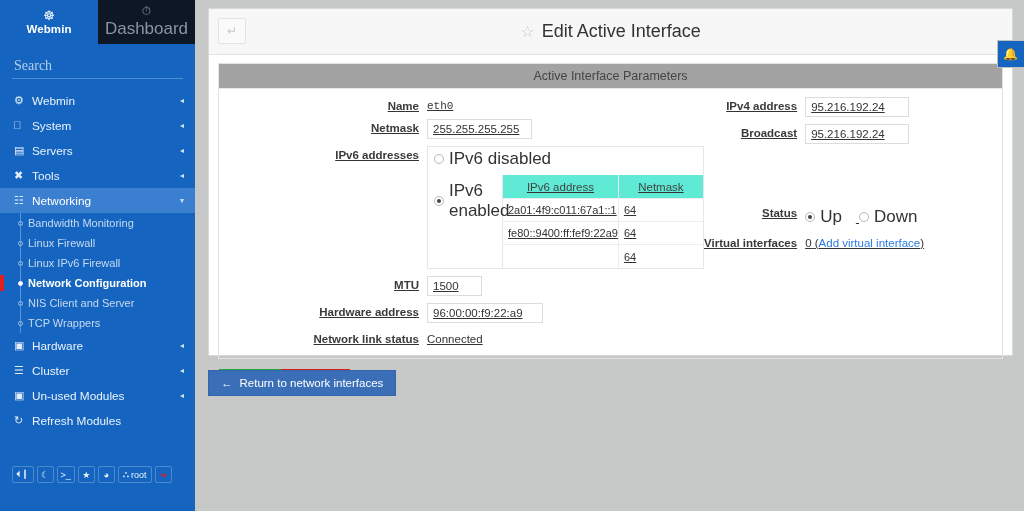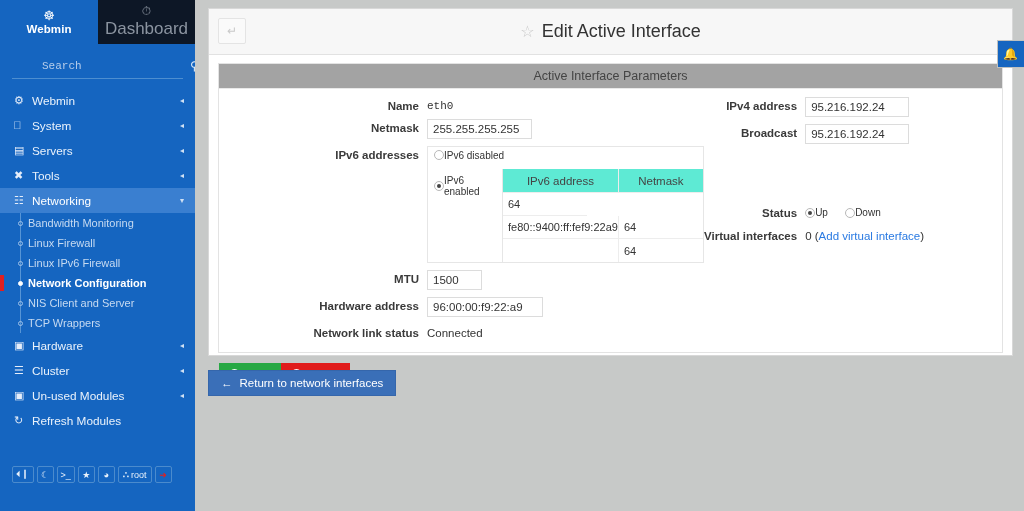--- a/index.html
+++ b/index.html
@@ -38,23 +38,22 @@
   .dashtab .dico { font-size: 12px; line-height: 12px; }
   .dashtab .dlabel { font-size: 17px; }
 
   .searchrow {
     margin: 9px 12px 0 12px; height: 26px;
     border-bottom: 1px solid #4d8ed0;
     display: flex; align-items: center;
   }
   .searchrow input {
     flex: 1; background: transparent; border: 0; outline: none;
-    color: #e8f0fa; font-size: 11px;
-    font-family: Liberation Mono, monospace;
-    margin-left: 28px;
+    color: #e8f0fa; font-size: 14px;
+    font-family: Liberation Serif, serif;
   }
   .searchrow input::placeholder { color: #b6cdea; }
   .searchrow .sico { color: #dce9f7; font-size: 12px; }
 
   .nav { margin-top: 9px; }
   .navitem {
     position: relative;
     height: 25px; display: flex; align-items: center;
     padding: 0 11px 0 14px;
     color: #dbe7f5; font-size: 11.8px;
@@ -144,38 +143,38 @@
     border-bottom: 1px solid #e9e9e9;
     display: flex; align-items: center; justify-content: center;
     font-size: 12.5px; color: #444;
   }
   .panelbody { padding: 8px 0 6px 0; position: relative; min-height: 210px; }
 
   .grid { display: flex; }
   .colL { width: 58%; }
   .colR { width: 42%; }
 
-  .frow { display: flex; align-items: flex-start; margin-bottom: 7px; }
+  .frow { display: flex; align-items: flex-start; margin-bottom: 7px; text-decoration: underline; }
   .flabel {
     font-size: 11.5px; font-weight: bold; color: #3a3a3a;
     text-align: right; padding-top: 3px; flex: none;
   }
   .colL .flabel { width: 208px; padding-right: 8px; }
   .colR .flabel { width: 132px; padding-right: 8px; }
   .fval { font-size: 11.5px; color: #333; padding-top: 3px; }
   .fval.mono { font-family: "Liberation Mono", monospace; font-size: 11px; }
   .inp {
     height: 20px; border: 1px solid #dcdcdc; background: #fff;
     font-size: 11.5px; color: #333; padding: 0 5px;
     display: flex; align-items: center;
   }
 
   .radio {
-    display: inline-flex; align-items: center; 
-    font-size: 10px; color: #333; margin-right: 14px;
+    display: inline-flex; align-items: center; gap: 5px;
+    font-size: 17px; color: #333; margin-right: 14px;
   }
   .rdot {
     width: 10px; height: 10px; border-radius: 50%;
     border: 1px solid #b8b8b8; background: #fff;
     position: relative; flex: none;
   }
   .rdot.on::after {
     content: ""; position: absolute; left: 2px; top: 2px;
     width: 4px; height: 4px; border-radius: 50%; background: #444;
   }
@@ -423,20 +422,23 @@
                           <span class="rdot on"></span>
                           <span>IPv6 enabled</span>
                         </span>
                       </div>
                       <div class="v6tbl">
                         <div class="v6hdr">
                           <div class="c1">IPv6 address</div>
                           <div class="c2">Netmask</div>
                         </div>
                         <div class="v6r">
+                          <div class="c1">
+                            <span>2a01:4f9:c011:67a1::1</span>
+                          </div>
                           <div class="c2">
                             <span>64</span>
                           </div>
                         </div>
                         <div class="v6r">
                           <div class="c1">
                             <span>fe80::9400:ff:fef9:22a9</span>
                           </div>
                           <div class="c2">
                             <span>64</span>

